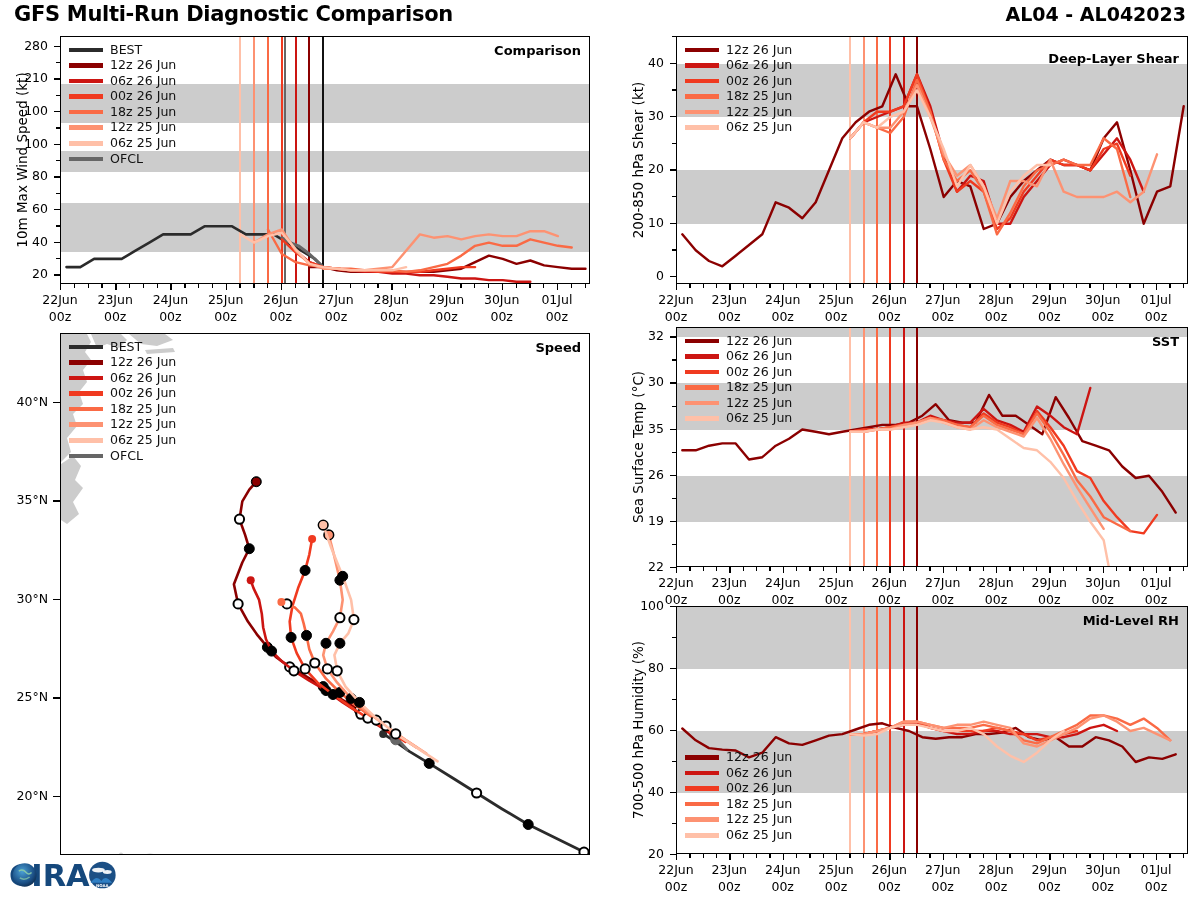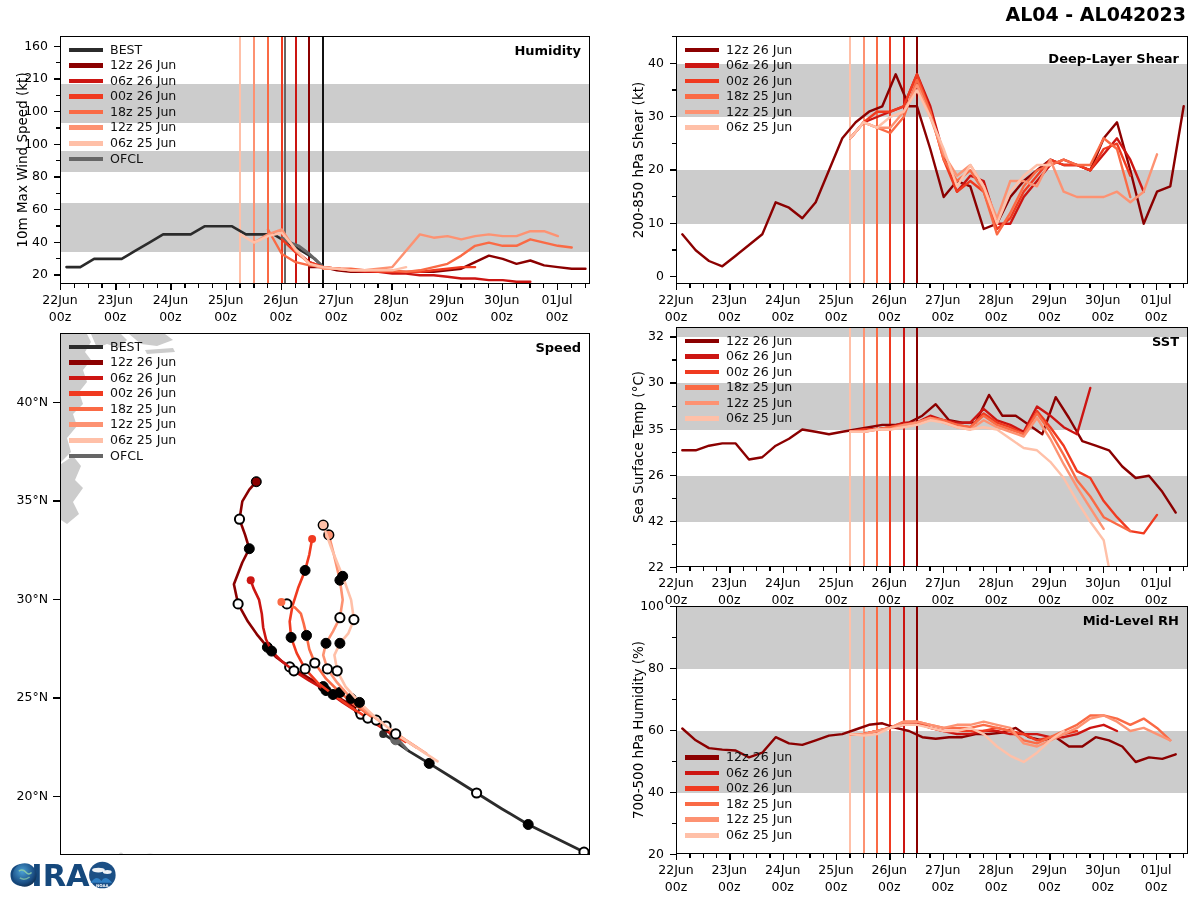--- a/index.html
+++ b/index.html
@@ -29,20 +29,21 @@
   .legend-swatch{width:34px;height:4.6px;border-radius:0;margin-right:7px;flex:0 0 34px;}
   .legend-text{font-size:12.6px;color:#111;line-height:1;white-space:nowrap;}
 
   .logo{position:absolute;left:6px;bottom:2px;width:118px;height:46px;}
 </style>
 </head>
 <body>
 
 <div class="root">
 
+  <div class="title-left">GFS Multi-Run Diagnostic Comparison</div>
   <div class="title-right">AL04 - AL042023</div>
 
   <div class="panel" id="panel-intensity">
       <div class="plotbox" style="left:60px;top:36px;width:530px;height:248px;">
         <div class="band" style="top:166.4px;height:48.9px;"></div>
         <div class="band" style="top:114.2px;height:21.2px;"></div>
         <div class="band" style="top:47.3px;height:39.2px;"></div>
         <div class="vline" style="left:178.4px;background:#ffc0a8;"></div>
         <div class="vline" style="left:192.2px;background:#fd9272;"></div>
         <div class="vline" style="left:206.0px;background:#fa6a45;"></div>
@@ -54,21 +55,21 @@
         <svg class="series" width="530" height="248">
           <polyline points="5.5,230.1 19.3,230.1 33.1,221.9 46.9,221.9 60.7,221.9 74.5,213.7 88.3,205.6 102.1,197.4 115.9,197.4 129.7,197.4 143.5,189.3 157.3,189.3 171.1,189.3 184.9,197.4 198.8,197.4 212.6,197.4 226.4,205.6 240.2,213.7 254.0,221.9 262.2,230.1" fill="none" stroke="#2b2b2b" stroke-width="2.6" stroke-linejoin="round" stroke-linecap="round"></polyline>
           <polyline points="220.8,200.7 229.1,205.6 237.4,208.8 248.4,217.0 262.2,230.1" fill="none" stroke="#666666" stroke-width="3" stroke-linejoin="round" stroke-linecap="round"></polyline>
           <polyline points="248.4,230.1 262.2,230.1 276.0,233.3 289.8,234.9 303.6,234.9 317.4,234.9 331.3,234.9 345.1,234.9 358.9,234.9 372.7,234.9 386.5,233.3 400.3,231.7 414.1,225.2 427.9,218.6 441.7,221.9 455.5,226.8 469.3,223.5 483.1,228.4 496.9,230.1 510.7,231.7 524.5,231.7" fill="none" stroke="#8b0000" stroke-width="2.4" stroke-linejoin="round" stroke-linecap="round"></polyline>
           <polyline points="234.6,213.7 248.4,225.2 262.2,230.1 276.0,231.7 289.8,233.3 303.6,234.9 317.4,234.9 331.3,236.6 345.1,236.6 358.9,238.2 372.7,238.2 386.5,239.8 400.3,241.5 414.1,241.5 427.9,243.1 441.7,243.1 455.5,244.7 469.3,244.7" fill="none" stroke="#cc1512" stroke-width="2.4" stroke-linejoin="round" stroke-linecap="round"></polyline>
           <polyline points="220.8,202.3 234.6,215.4 248.4,225.2 262.2,230.1 276.0,231.7 289.8,233.3 303.6,233.3 317.4,234.9 331.3,234.9 345.1,234.9 358.9,234.9 372.7,233.3 386.5,231.7 400.3,230.1 414.1,230.1" fill="none" stroke="#f03a20" stroke-width="2.4" stroke-linejoin="round" stroke-linecap="round"></polyline>
           <polyline points="207.0,192.5 220.8,217.0 234.6,225.2 248.4,228.4 262.2,230.1 276.0,231.7 289.8,231.7 303.6,233.3 317.4,233.3 331.3,233.3 345.1,234.9 358.9,233.3 372.7,230.1 386.5,226.8 400.3,218.6 414.1,208.8 427.9,205.6 441.7,208.8 455.5,208.8 469.3,202.3 483.1,205.6 496.9,208.8 510.7,210.5" fill="none" stroke="#fa6a45" stroke-width="2.4" stroke-linejoin="round" stroke-linecap="round"></polyline>
           <polyline points="193.2,205.6 207.0,197.4 220.8,192.5 234.6,213.7 248.4,226.8 262.2,231.7 276.0,231.7 289.8,233.3 303.6,233.3 317.4,231.7 331.3,230.1 345.1,213.7 358.9,197.4 372.7,200.7 386.5,199.1 400.3,202.3 414.1,199.1 427.9,197.4 441.7,199.1 455.5,199.1 469.3,194.2 483.1,194.2 496.9,199.1" fill="none" stroke="#fd9272" stroke-width="2.4" stroke-linejoin="round" stroke-linecap="round"></polyline>
           <polyline points="179.4,197.4 193.2,205.6 207.0,199.1 220.8,195.8 234.6,212.1 248.4,226.8 262.2,230.1 276.0,231.7 289.8,233.3 303.6,233.3 317.4,233.3 331.3,233.3 345.1,230.1" fill="none" stroke="#ffc0a8" stroke-width="2.4" stroke-linejoin="round" stroke-linecap="round"></polyline>
         </svg>
-        <div class="panel-label" style="right:8px;top:6px;">Humidity</div>
+        <div class="panel-label" style="right:8px;top:6px;">Comparison</div>
         <div class="legend" style="left:8px;top:5px;">
           <div class="legend-row">
             <span class="legend-swatch" style="background:#2b2b2b;"></span>
             <span class="legend-text">BEST</span>
           </div>
           <div class="legend-row">
             <span class="legend-swatch" style="background:#8b0000;"></span>
             <span class="legend-text">12z 26 Jun</span>
           </div>
           <div class="legend-row">
@@ -105,21 +106,21 @@
       <div class="ytick" style="left:0px;width:48px;top:200.9px;">60</div>
       <div class="ytickmark" style="left:54px;top:176.3px;"></div>
       <div class="ytick" style="left:0px;width:48px;top:168.3px;">80</div>
       <div class="ytickmark" style="left:54px;top:143.7px;"></div>
       <div class="ytick" style="left:0px;width:48px;top:135.7px;">100</div>
       <div class="ytickmark" style="left:54px;top:111.1px;"></div>
       <div class="ytick" style="left:0px;width:48px;top:103.1px;">100</div>
       <div class="ytickmark" style="left:54px;top:78.4px;"></div>
       <div class="ytick" style="left:0px;width:48px;top:70.4px;">210</div>
       <div class="ytickmark" style="left:54px;top:45.8px;"></div>
-      <div class="ytick" style="left:0px;width:48px;top:37.8px;">160</div>
+      <div class="ytick" style="left:0px;width:48px;top:37.8px;">280</div>
       <div class="ytickmark" style="left:56px;width:4px;top:257.9px;"></div>
       <div class="ytickmark" style="left:56px;width:4px;top:225.3px;"></div>
       <div class="ytickmark" style="left:56px;width:4px;top:192.6px;"></div>
       <div class="ytickmark" style="left:56px;width:4px;top:160.0px;"></div>
       <div class="ytickmark" style="left:56px;width:4px;top:127.4px;"></div>
       <div class="ytickmark" style="left:56px;width:4px;top:94.7px;"></div>
       <div class="ytickmark" style="left:56px;width:4px;top:62.1px;"></div>
       <div class="ylabel" style="left:14px;top:160px;transform:rotate(-90deg) translate(-50%,0);">10m Max Wind Speed (kt)</div>
       <div class="xtickmark " style="left:60.0px;top:284px;height:6px;"></div>
       <div class="xtickmark minor" style="left:73.8px;top:284px;height:3.5px;"></div>
@@ -495,21 +496,21 @@
           </div>
           <div class="legend-row">
             <span class="legend-swatch" style="background:#ffc0a8;"></span>
             <span class="legend-text">06z 25 Jun</span>
           </div>
         </div>
       </div>
       <div class="ytickmark" style="left:670px;top:567.0px;"></div>
       <div class="ytick" style="left:616px;width:48px;top:559.0px;">22</div>
       <div class="ytickmark" style="left:670px;top:520.8px;"></div>
-      <div class="ytick" style="left:616px;width:48px;top:512.8px;">42</div>
+      <div class="ytick" style="left:616px;width:48px;top:512.8px;">19</div>
       <div class="ytickmark" style="left:670px;top:474.7px;"></div>
       <div class="ytick" style="left:616px;width:48px;top:466.7px;">26</div>
       <div class="ytickmark" style="left:670px;top:428.5px;"></div>
       <div class="ytick" style="left:616px;width:48px;top:420.5px;">35</div>
       <div class="ytickmark" style="left:670px;top:382.4px;"></div>
       <div class="ytick" style="left:616px;width:48px;top:374.4px;">30</div>
       <div class="ytickmark" style="left:670px;top:336.2px;"></div>
       <div class="ytick" style="left:616px;width:48px;top:328.2px;">32</div>
       <div class="ytickmark" style="left:672px;width:4px;top:543.9px;"></div>
       <div class="ytickmark" style="left:672px;width:4px;top:497.8px;"></div>

